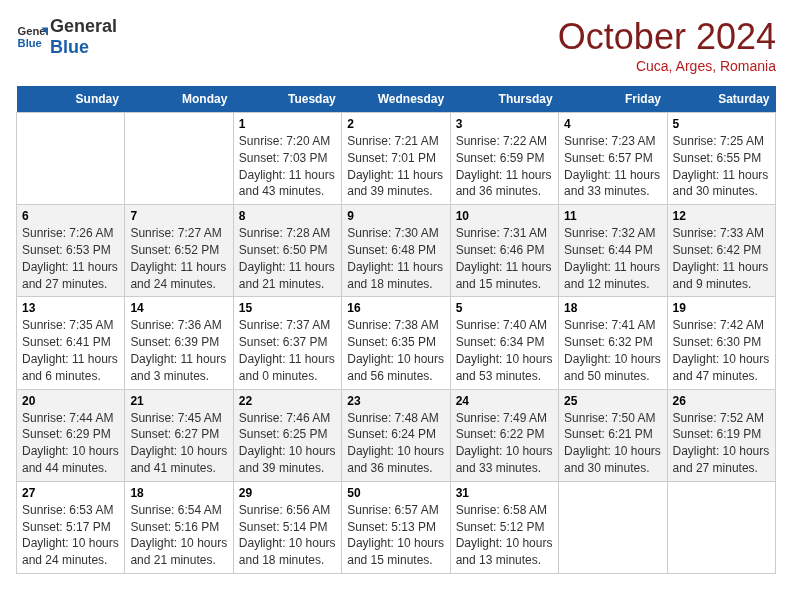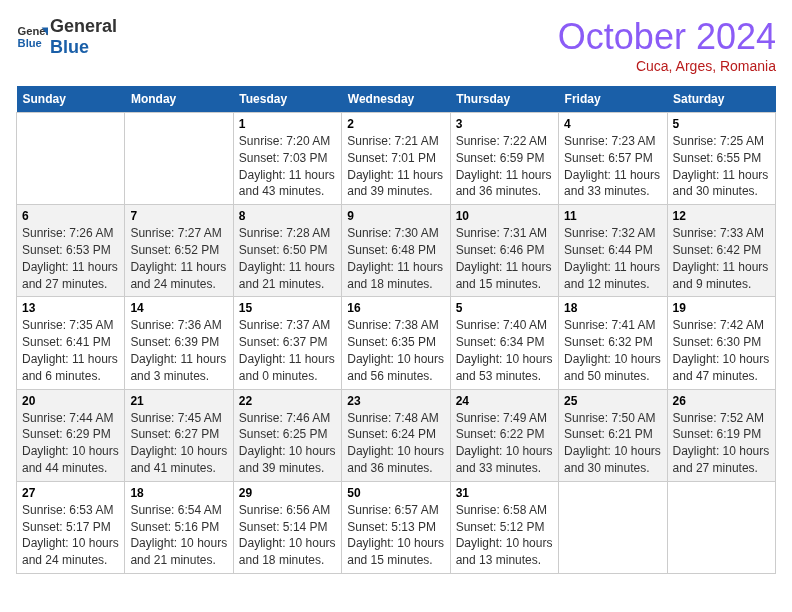--- a/index.html
+++ b/index.html
@@ -24,35 +24,35 @@
       width: 32px;
       height: 32px;
       margin-right: 2px;
     }
     .title-area {
       text-align: right;
     }
     .month-title {
       font-size: 36px;
       font-weight: normal;
-      color: #8b5cf6;
+      color: #7f1d1d;
     }
     .subtitle {
       font-size: 14px;
       color: #b91c1c;
     }
     table {
       width: 100%;
       border-collapse: collapse;
       font-size: 11px;
     }
     thead th {
       background-color: #1a5fa8;
       color: #fff;
-      text-align: left;
+      text-align: right;
       padding: 6px 6px;
       font-weight: bold;
       font-size: 12px;
     }
     tbody td {
       border: 1px solid #ccc;
       vertical-align: top;
       padding: 4px 5px;
       min-height: 72px;
       height: 80px;

